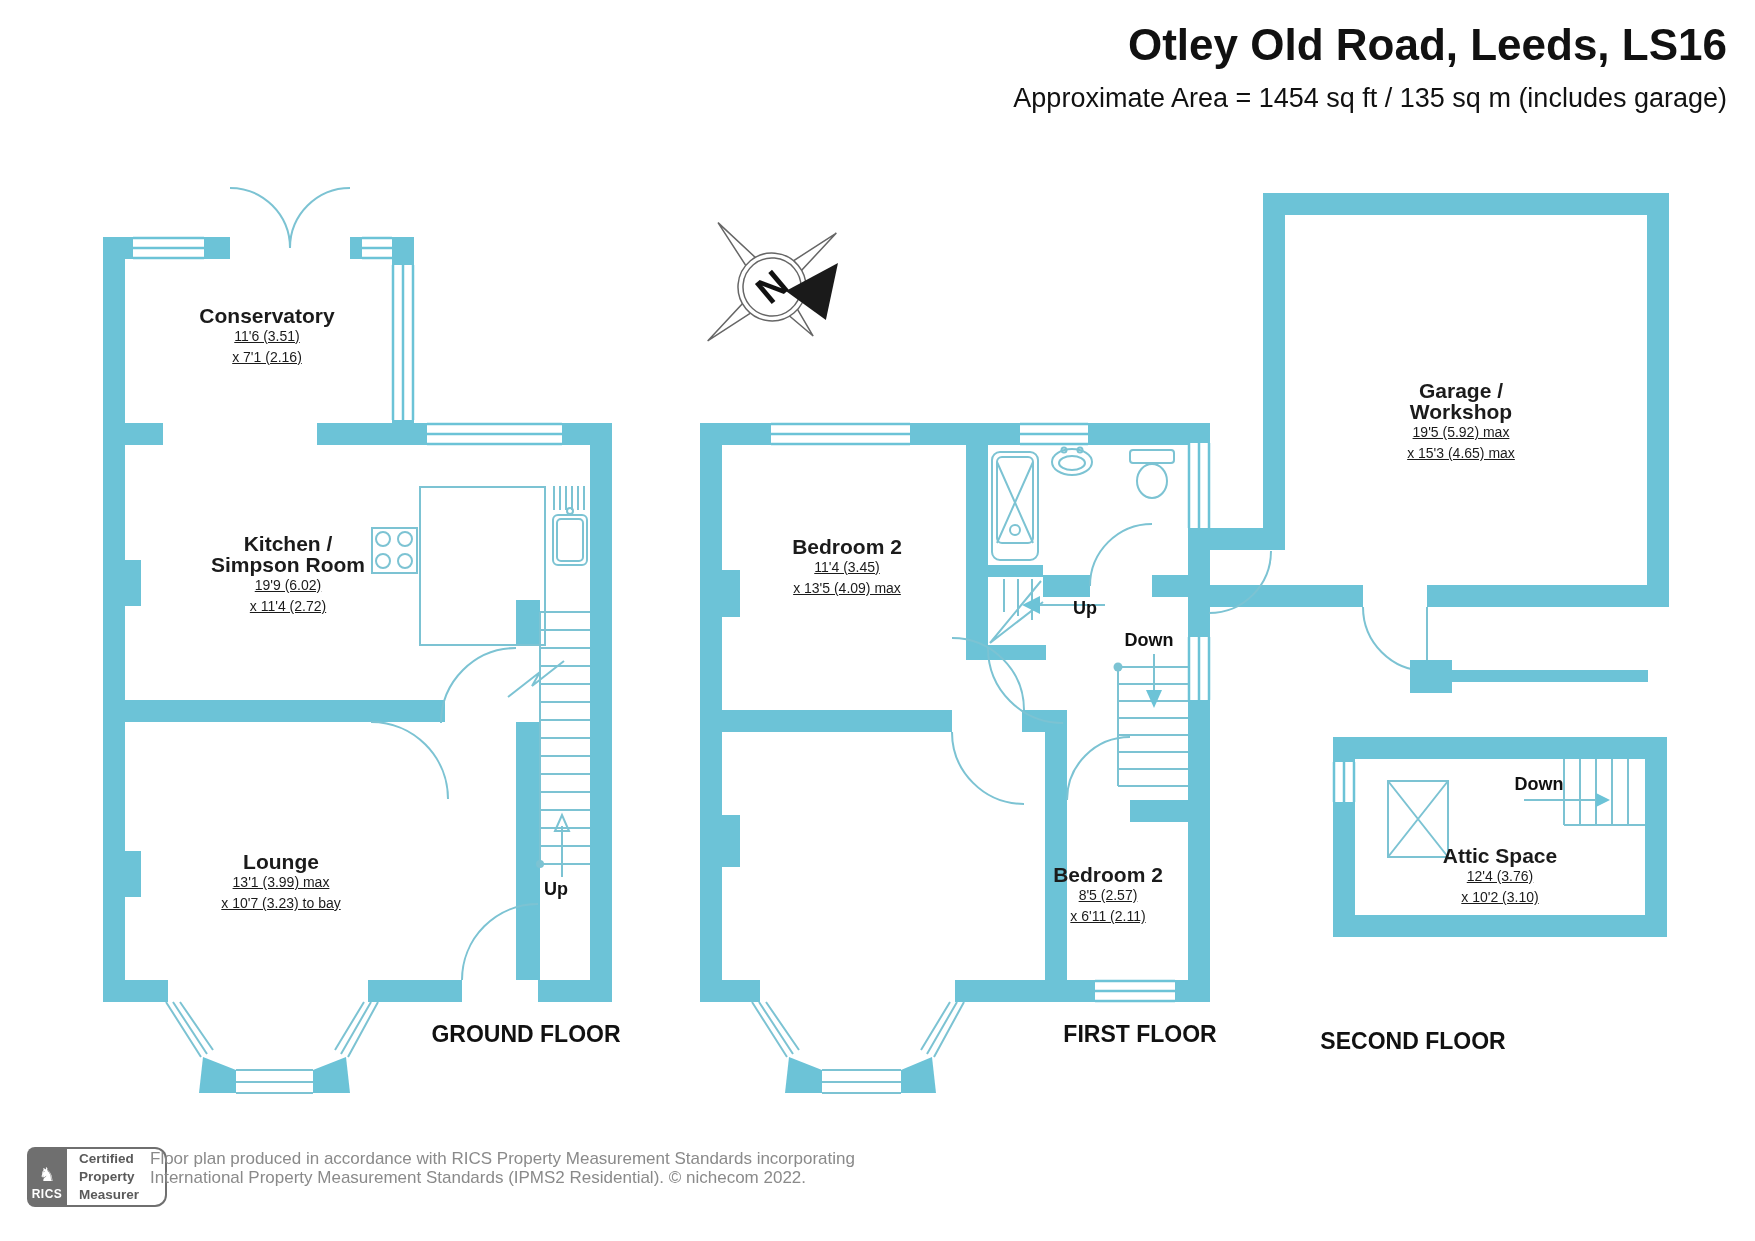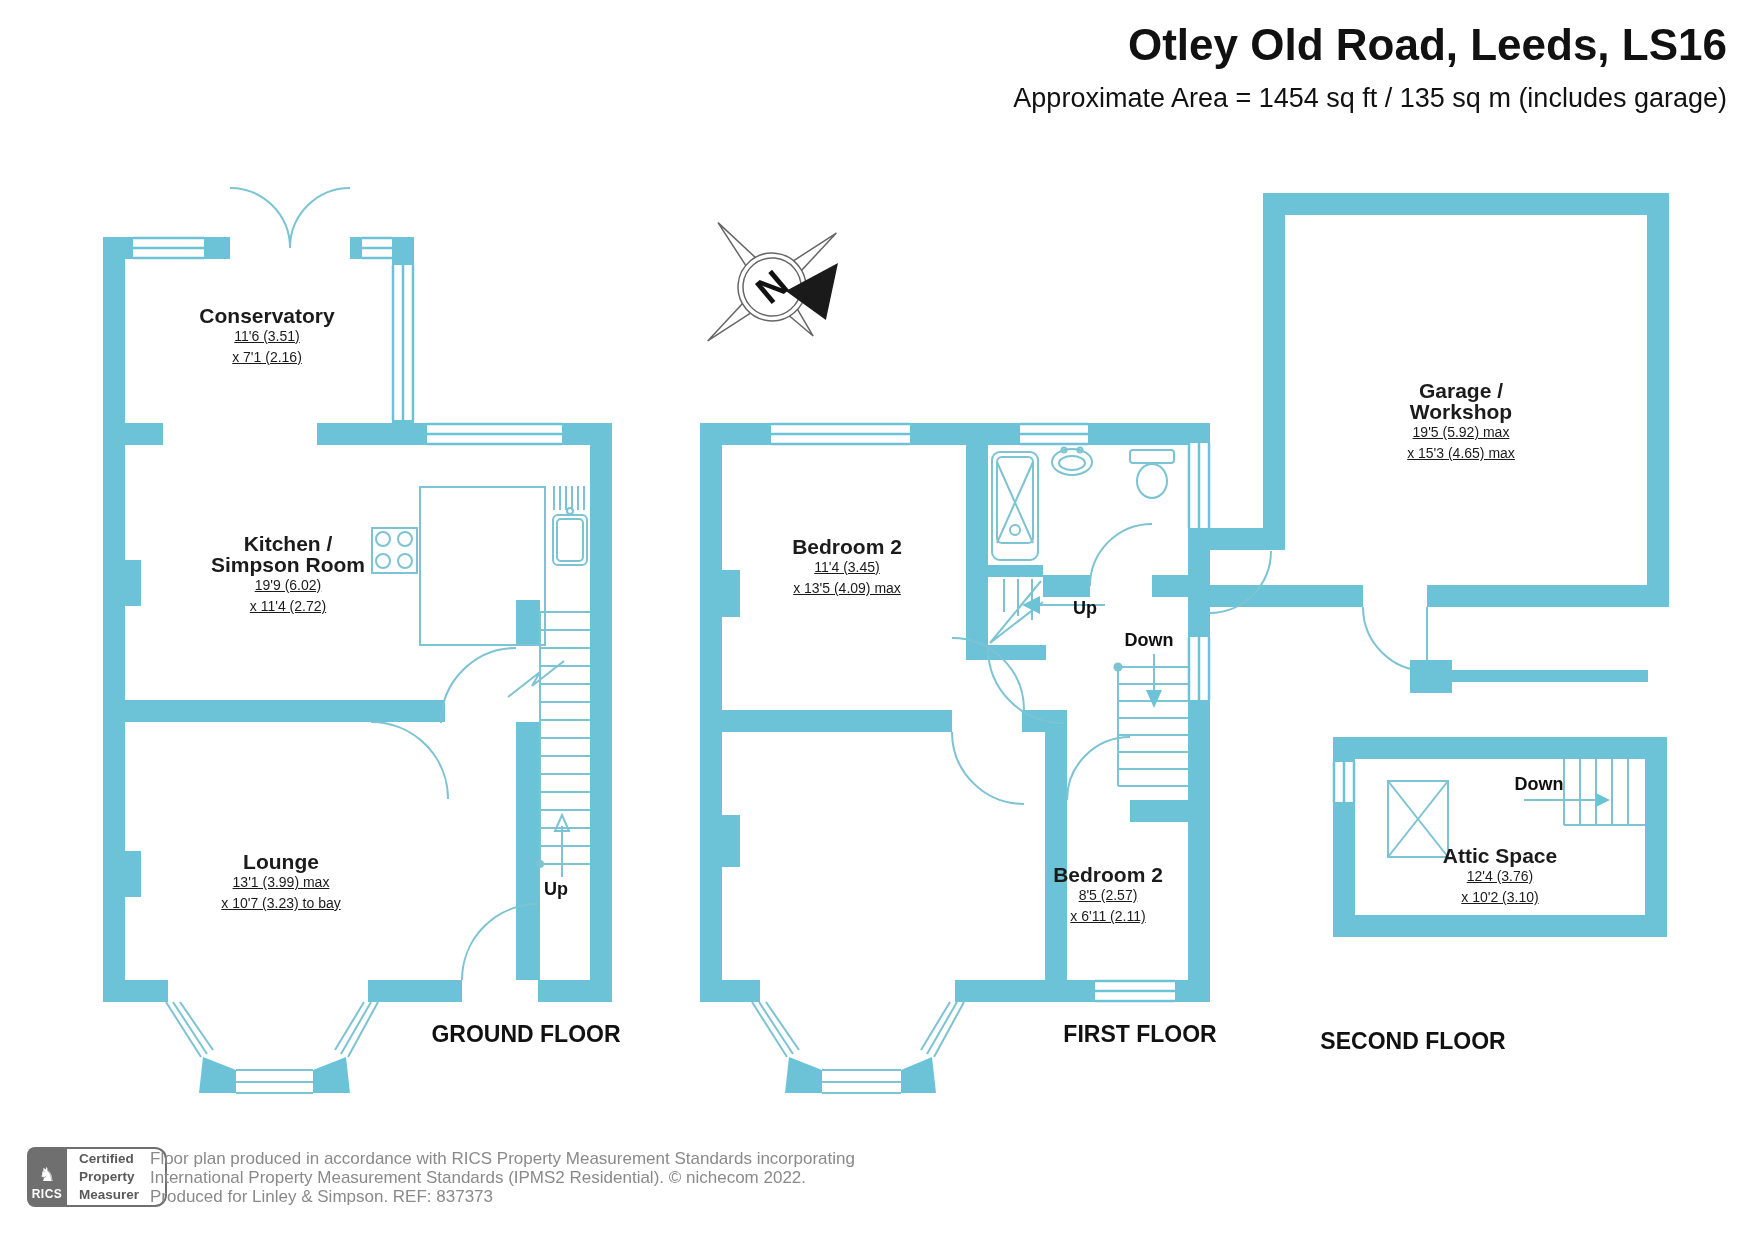--- a/index.html
+++ b/index.html
@@ -304,16 +304,15 @@
     </div>
     <div class="cpm-badge">
       <span>Certified</span>
       <span>Property</span>
       <span>Measurer</span>
     </div>
   </div>
   <div class="disclaimer">
     <div>Floor plan produced in accordance with RICS Property Measurement Standards incorporating</div>
     <div>International Property Measurement Standards (IPMS2 Residential).   © nichecom 2022.</div>
-    <div>Produced for Linley &amp; Simpson.   REF: 837373</div>
   </div>
 
 </div>
 
 </body></html>

